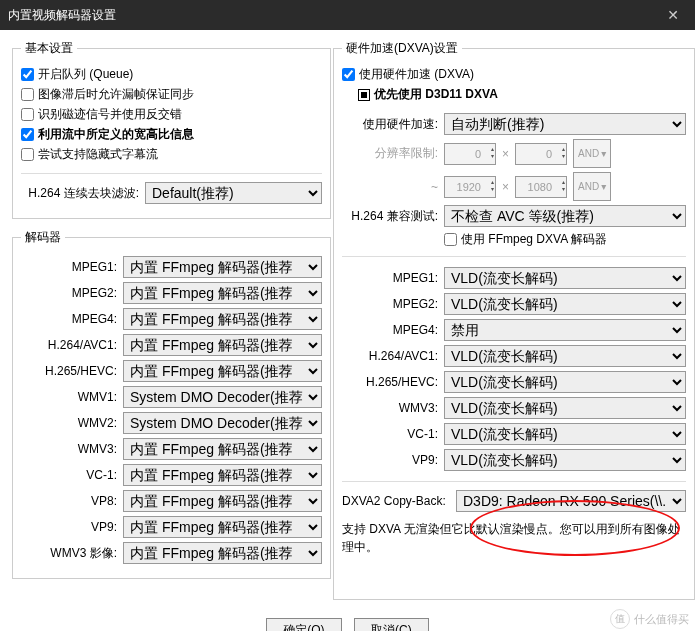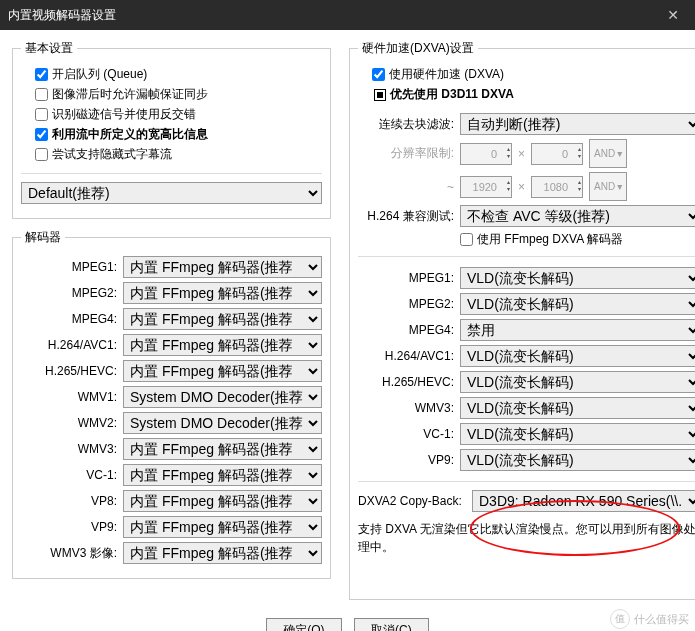--- a/index.html
+++ b/index.html
@@ -1,26 +1,26 @@
 <!DOCTYPE html>
 <html><head>
 <meta charset="utf-8">
 <style>
   * { box-sizing: border-box; font-family: "Microsoft YaHei", "Segoe UI", sans-serif; }
   body { margin: 0; background: #fff; width: 695px; height: 631px; overflow: hidden; position: relative; }
   .titlebar { background: #2b2b2b; color: #fff; height: 30px; display: flex; align-items: center; padding: 12px 8px; font-size: 12px; }
   .titlebar .close { margin-left: auto; font-size: 14px; color: #ccc; padding: 4px 8px; }
-  .content { display: flex; padding: 10px 12px 0; gap: 18px; }
+  .content { display: flex; padding: 10px 12px 0; gap: 2px; }
   .col { flex: 1; font-size: 12px; color: #000; }
   fieldset { border: 1px solid #ccc; margin: 0 0 10px; padding: 6px 8px 10px; }
   legend { font-size: 12px; padding: 0 4px; }
   .row { display: flex; align-items: center; margin: 4px 0; gap: 6px; }
   .row label { white-space: nowrap; }
   .row .lab { text-align: right; min-width: 96px; }
-  .chk { display: flex; align-items: center; gap: 4px; margin: 3px 14px; }
+  .chk { display: flex; align-items: center; gap: 4px; margin: 3px 0; }
   .chk input { margin: 0; }
   .bold { font-weight: bold; }
   select { font-size: 14px; height: 22px; border: 1px solid #999; background: #eee; padding: 0 2px; flex: 1; min-width: 0; }
   input[type=text].num { width: 52px; height: 22px; font-size: 11px; text-align: right; padding: 0 14px 0 2px; border: 1px solid #999; }
   .dim { color: #a0a0a0; }
   .dim input, .dim select, .dim .andbtn { color: #a0a0a0; background: #f3f3f3; }
   .andbtn { display: inline-flex; align-items: center; border: 1px solid #999; background: #eee; height: 29px; padding: 0 4px; font-size: 10px; gap: 2px; }
   .btns { text-align: center; padding: 8px 0 10px; }
   .btns button { font-size: 12px; padding: 3px 16px; margin: 0 4px; border: 1px solid #888; background: #f0f0f0; }
   .footer { position: absolute; bottom: 2px; right: 6px; font-size: 11px; color: #bbb; display: flex; align-items: center; gap: 4px; }
@@ -55,20 +55,21 @@
         </div>
       <div class="chk bold">
           <input type="checkbox" checked="" style="">
           <label>利用流中所定义的宽高比信息</label>
         </div>
       <div class="chk">
           <input type="checkbox" style="">
           <label>尝试支持隐藏式字幕流</label>
         </div>
       <div class="row" style="margin-top:10px;border-top:1px solid #ddd;padding-top:8px">
+        <label class="lab" style="min-width:118px">H.264 连续去块滤波:</label>
         <select><option>Default(推荐)</option></select>
       </div>
     </fieldset>
 
     <fieldset>
       <legend>解码器</legend>
       <div id="left-rows">
           <div class="row">
             <label class="lab">MPEG1:</label>
             <select><option>内置 FFmpeg 解码器(推荐</option></select>
@@ -127,21 +128,21 @@
       <div class="chk">
           <input type="checkbox" checked="" style="">
           <label>使用硬件加速 (DXVA)</label>
         </div>
       <div class="chk bold" style="margin-left:16px">
           <input type="checkbox" checked="" style="appearance: none; width: 12px; height: 12px; border: 1px solid rgb(0, 0, 0); background: rgb(0, 0, 0); box-shadow: rgb(255, 255, 255) 0px 0px 0px 2px inset;">
           <label>优先使用 D3D11 DXVA</label>
         </div>
 
       <div class="row" style="margin-top:10px">
-        <label class="lab">连续去块滤波:</label>
+        <label class="lab">使用硬件加速:</label>
         <select><option>自动判断(推荐)</option></select>
       </div>
       <div class="row dim">
         <label class="lab">分辨率限制:</label>
         <span class="spin"><input type="text" class="num" value="0" style=""></span>
         <span>×</span>
         <span class="spin"><input type="text" class="num" value="0" style=""></span>
         <span class="andbtn"><span>AND</span>▾</span>
       </div>
       <div class="row dim">

